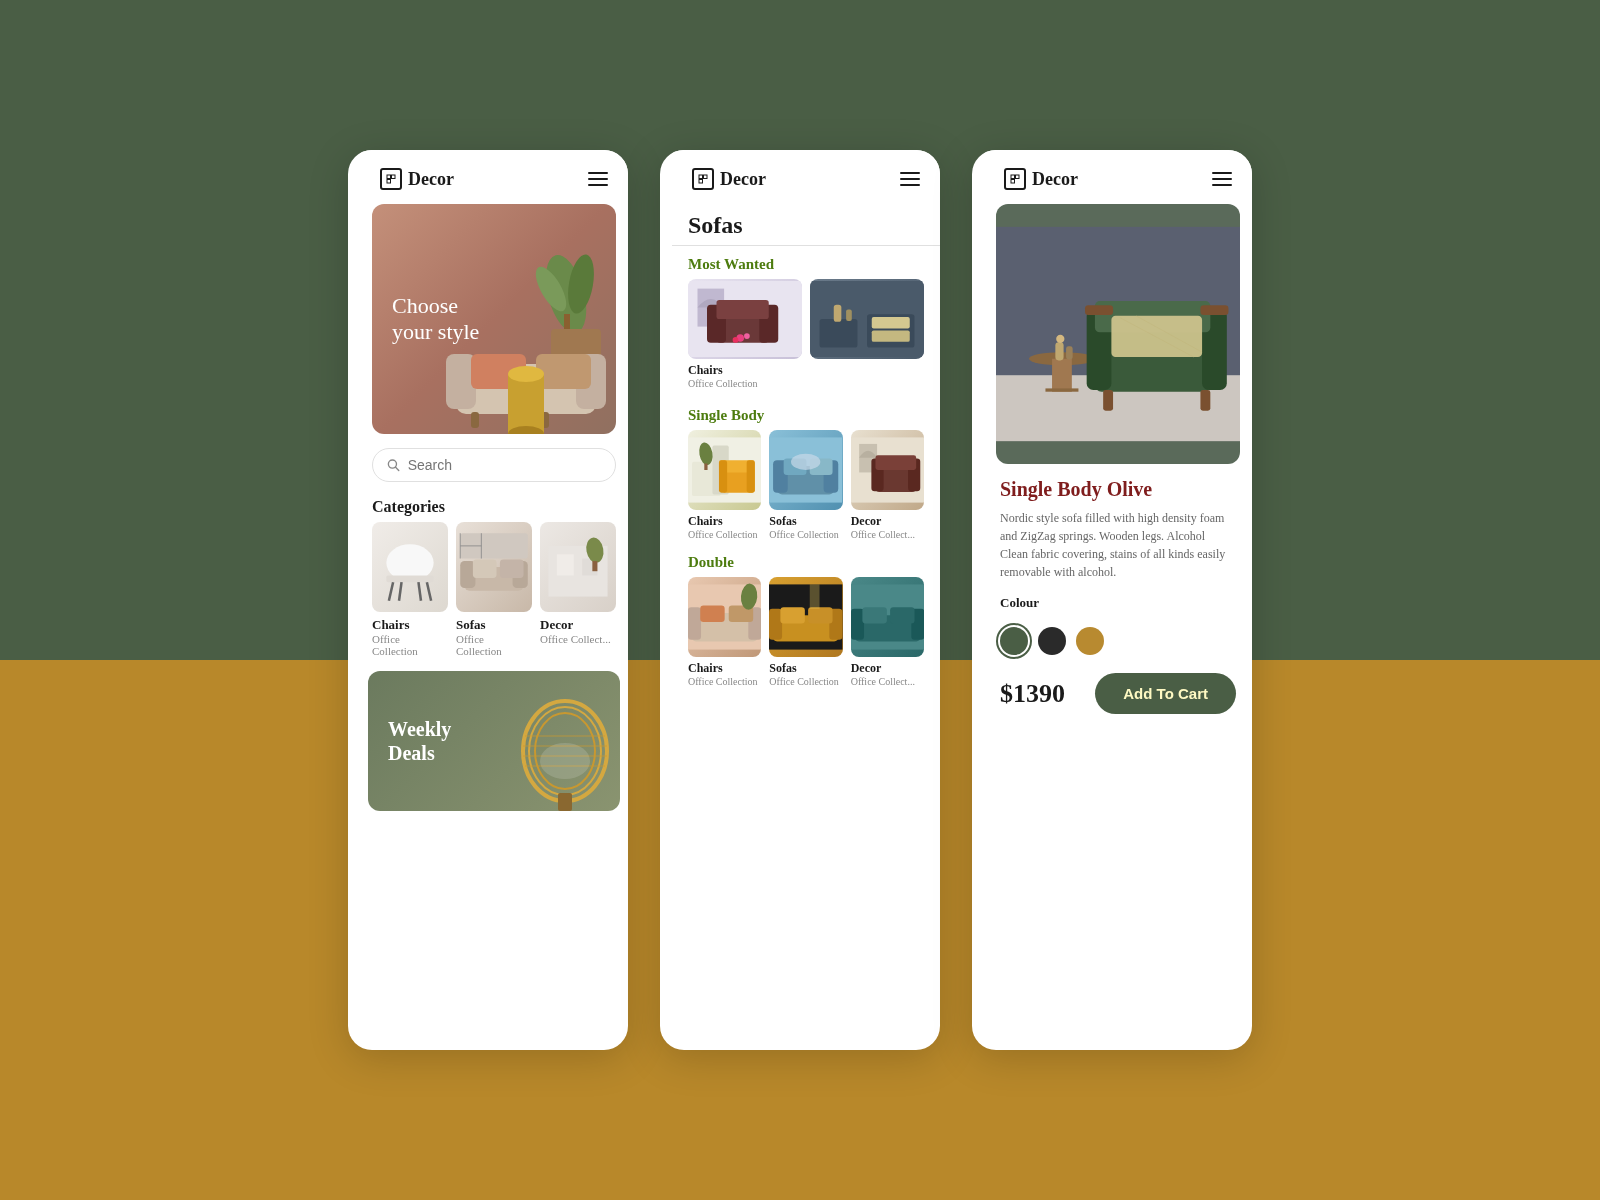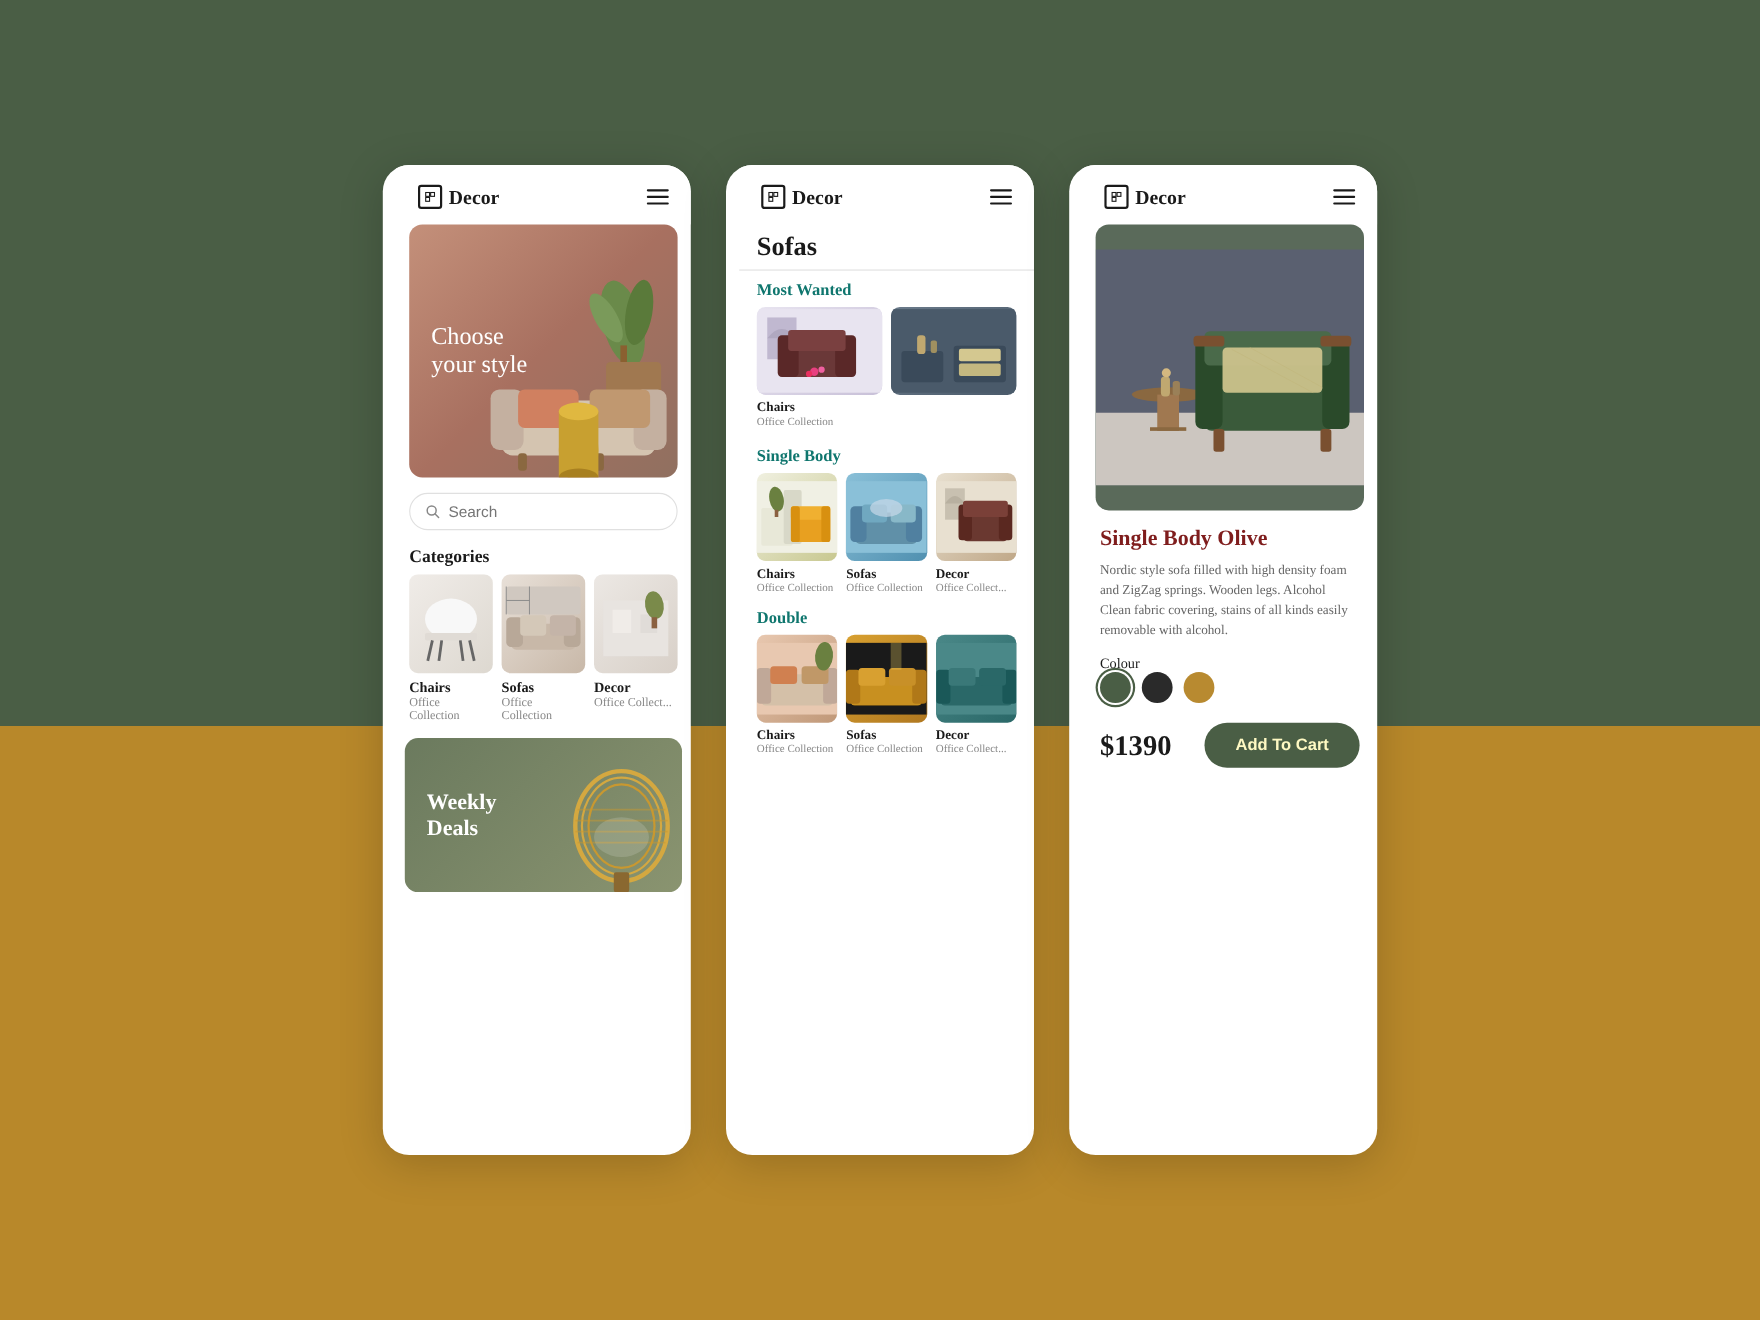--- a/index.html
+++ b/index.html
@@ -129,21 +129,21 @@
     .page-title {
       font-size: 24px;
       font-weight: 800;
       color: #1a1a1a;
       padding: 8px 16px 6px;
       border-bottom: 1.5px solid #e0e0e0;
     }
     .subsection-title {
       font-size: 15px;
       font-weight: 700;
-      color: #0f766e;
+      color: #4d7c0f;
       padding: 10px 16px 6px;
     }
     .product-grid {
       display: grid;
       grid-template-columns: 1fr 1fr 1fr;
       gap: 8px;
       padding: 0 16px 4px;
     }
     .product-item {
       display: flex;
@@ -176,23 +176,23 @@
       margin-bottom: 8px;
     }
     .product-detail-desc {
       font-size: 12px;
       color: #666;
       line-height: 1.5;
       margin-bottom: 14px;
     }
     .colour-label {
       font-size: 13px;
-      font-weight: 400;
+      font-weight: 700;
       color: #1a1a1a;
-      margin-bottom: 0;
+      margin-bottom: 16px;
     }
     .colour-swatches {
       display: flex;
       gap: 10px;
       margin-bottom: 18px;
     }
     .swatch {
       width: 28px; height: 28px;
       border-radius: 50%;
       cursor: pointer;

